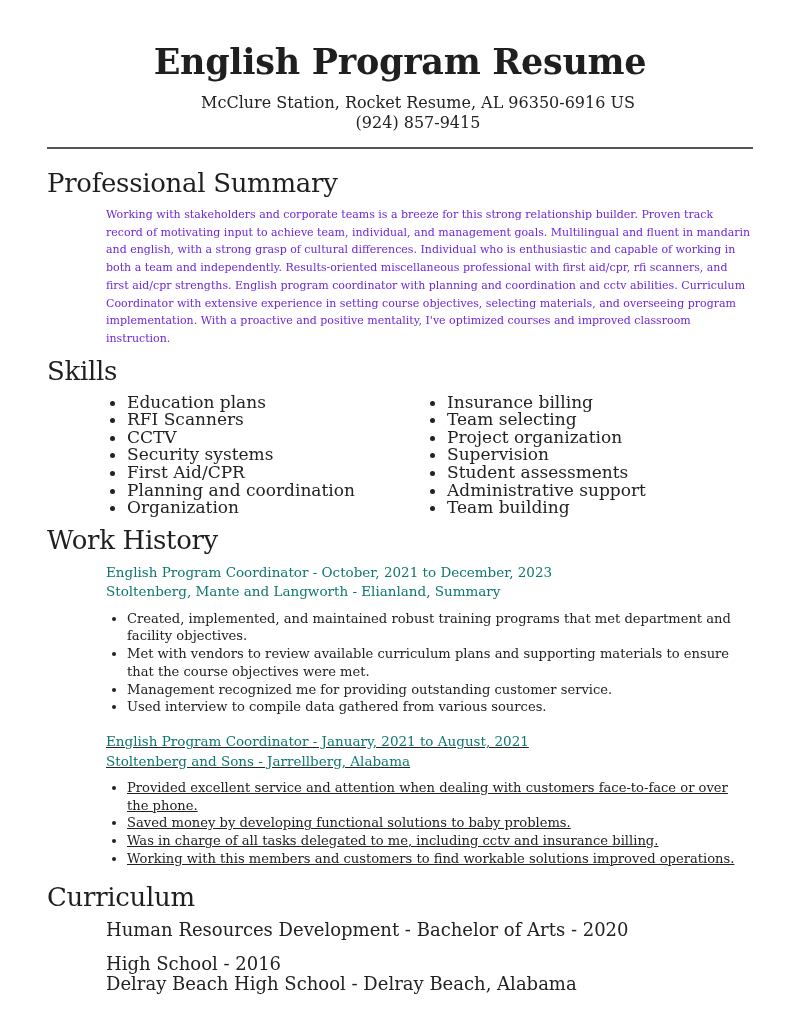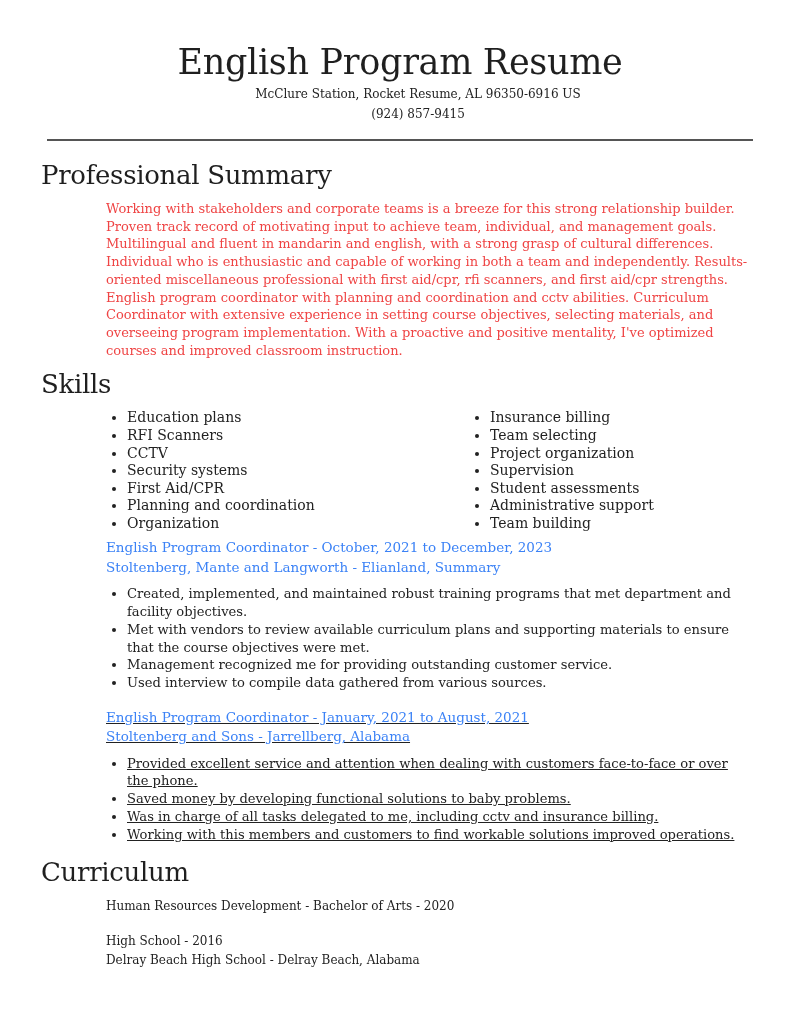--- a/index.html
+++ b/index.html
@@ -4,44 +4,44 @@
   <style>
     html, body { margin: 0; padding: 0; background: #ffffff; }
     body {
       width: 800px; height: 1035px; overflow: hidden;
       font-family: "DejaVu Serif", "Liberation Serif", serif;
       color: #222222;
     }
     .page { position: relative; width: 800px; }
     .header { text-align: center; padding-top: 40px; }
     .title {
-      font-size: 35px; font-weight: normal; margin: 0; line-height: 44px;
+      font-size: 35px; font-weight: bold; margin: 0; line-height: 44px;
       color: #1f1f1f; letter-spacing: -0.3px;
     }
-    .contact { margin-top: 1px; font-size: 12px; line-height: 19.5px; color: #222; padding-left: 36px; }
+    .contact { margin-top: 9px; font-size: 16px; line-height: 19.5px; color: #222; padding-left: 36px; }
     .divider { margin: 15px 47px 0 47px; height: 0; border-top: 2px solid #555555; }
     .section-title {
-      font-size: 26px; font-weight: normal; margin: 8px; padding-left: 33px;
+      font-size: 26px; font-weight: normal; margin: 0; padding-left: 47px;
       line-height: 34px; color: #1f1f1f; letter-spacing: -0.3px;
     }
     .section { }
     .summary-text {
-      margin: 6px 47px 0 106px; font-size: 13px; line-height: 17.7px; color: #ef4444;
+      margin: 6px 47px 0 106px; font-size: 11px; line-height: 17.7px; color: #6d28d9;
     }
     .skills-grid {
       display: grid; grid-template-columns: 320px 320px;
-      margin: 6px 0 0 106px; font-size: 14px; line-height: 17.6px; gap: 43px;
+      margin: 6px 0 0 106px; font-size: 17px; line-height: 17.6px;
     }
     .skills-grid ul { margin: 0; padding-left: 21px; }
     .skills-grid li { padding-left: 0; }
     .job { margin: 6px 47px 0 106px; font-size: 13.5px; }
-    .job-line { line-height: 19.5px; color: #3b82f6; }
+    .job-line { line-height: 19.5px; color: #0f766e; }
     .job ul { margin: 8px 0 0 0; padding-left: 21px; font-size: 13.1px; line-height: 17.7px; }
     .job + .job { margin-top: 16px; text-decoration: underline; }
-    .edu { margin: 6px 47px 0 106px; font-size: 12px; line-height: 19.5px; }
+    .edu { margin: 6px 47px 0 106px; font-size: 18px; line-height: 19.5px; }
     .edu + .edu { margin-top: 15px; }
     .s-summary { margin-top: 17px; }
     .s-skills { margin-top: 6px; }
     .s-work { margin-top: 6px; }
     .s-edu { margin-top: 12px; }
   </style>
 </head>
 <body>
 
 <div class="page">
@@ -79,20 +79,21 @@
         <li>Project organization</li>
         <li>Supervision</li>
         <li>Student assessments</li>
         <li>Administrative support</li>
         <li>Team building</li>
       </ul>
     </div>
   </div>
 
   <div class="section s-work">
+    <h2 class="section-title">Work History</h2>
 
     <div class="job">
       <div class="job-line">English Program Coordinator - October, 2021 to December, 2023</div>
       <div class="job-line">Stoltenberg, Mante and Langworth - Elianland, Summary</div>
       <ul>
         <li>Created, implemented, and maintained robust training programs that met department and facility objectives.</li>
         <li>Met with vendors to review available curriculum plans and supporting materials to ensure that the course objectives were met.</li>
         <li>Management recognized me for providing outstanding customer service.</li>
         <li>Used interview to compile data gathered from various sources.</li>
       </ul>

